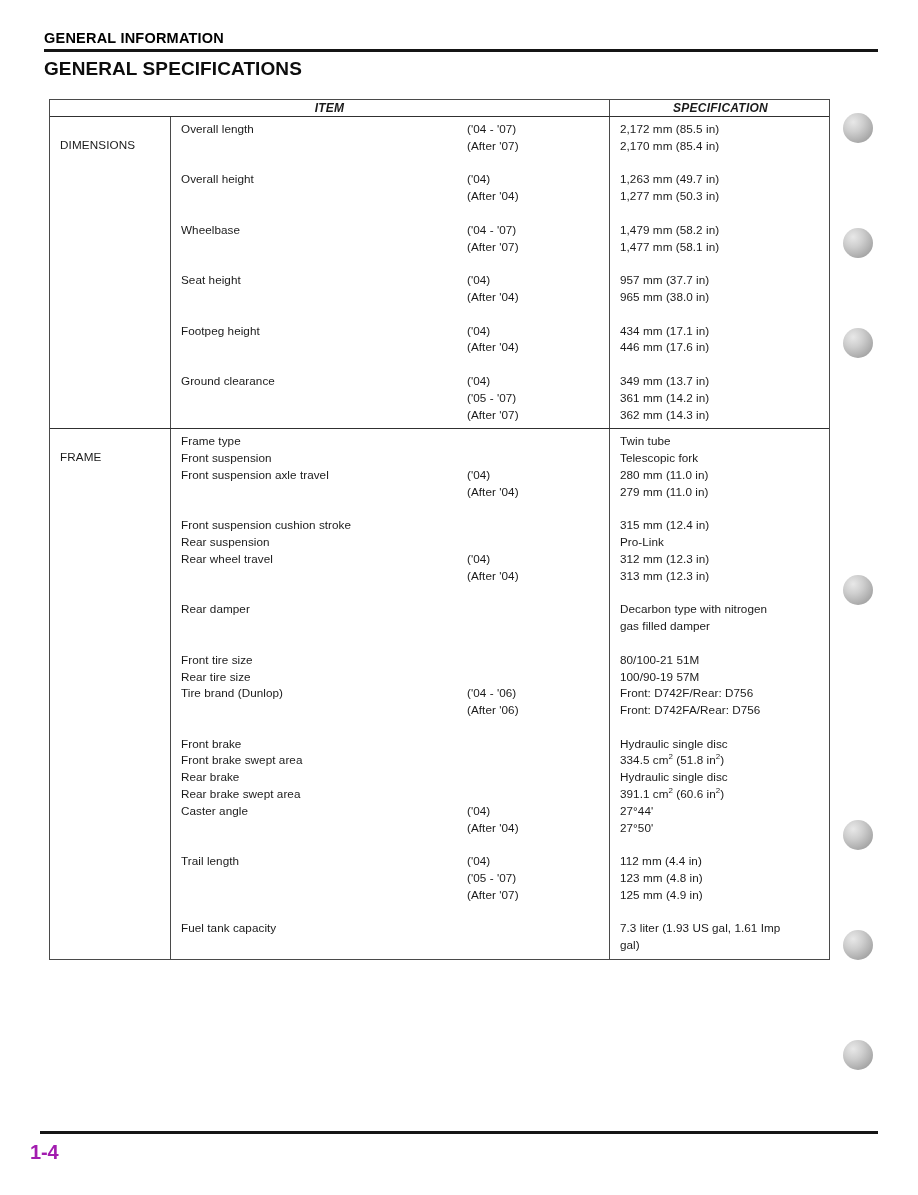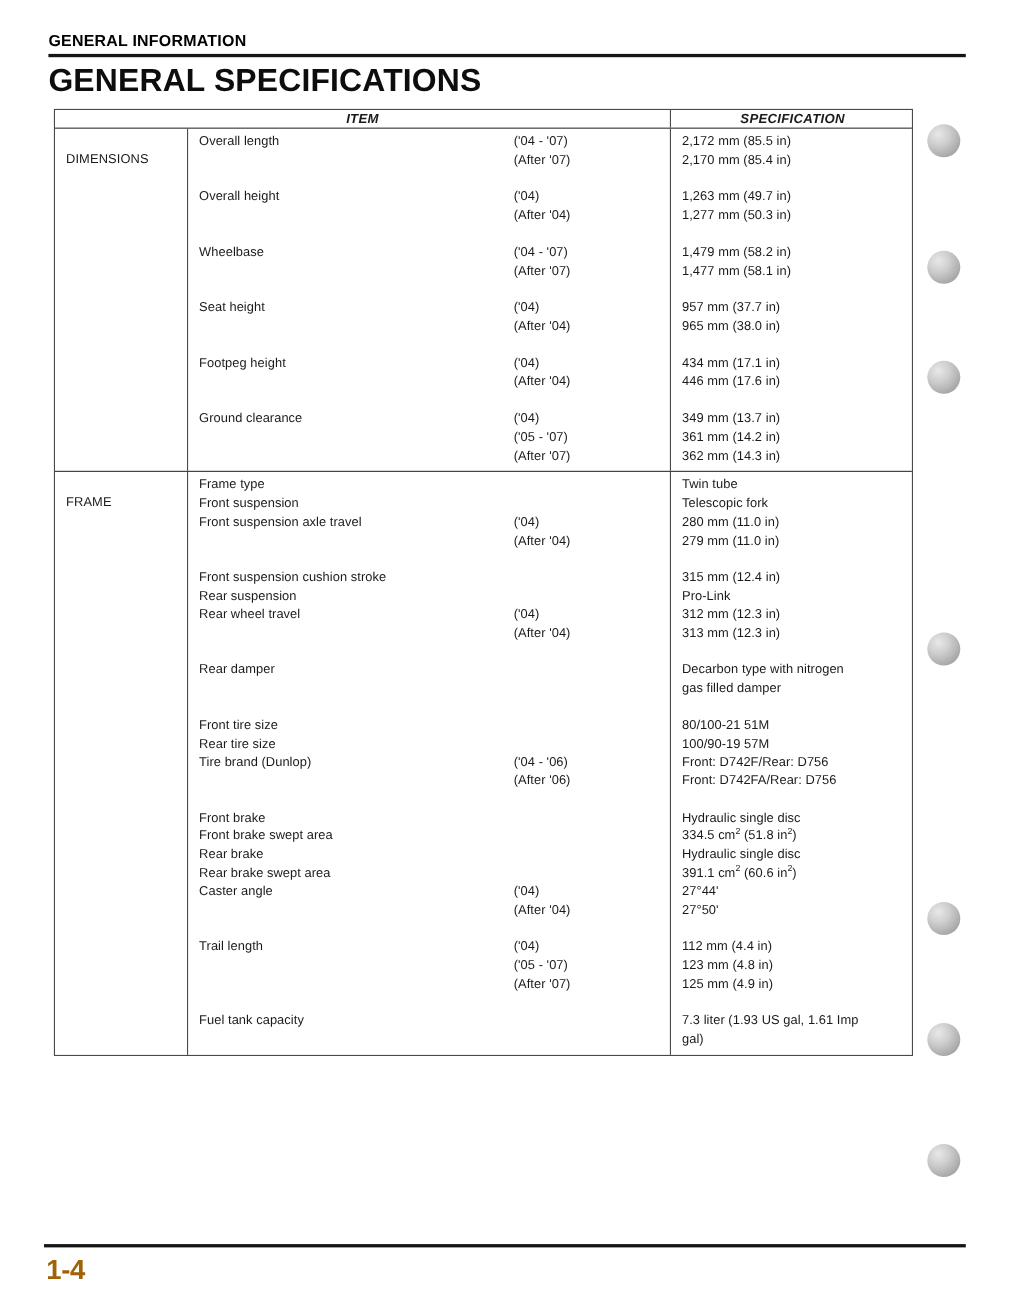--- a/index.html
+++ b/index.html
@@ -36,21 +36,21 @@
     left: 44px;
     top: 49px;
     width: 834px;
     height: 3.2px;
     background: #151515;
   }
   .page-title {
     position: absolute;
     left: 44px;
     top: 58px;
-    font-size: 29px;
+    font-size: 19px;
     font-weight: bold;
     letter-spacing: 0.005em;
     color: #0d0d0d;
   }
 
   
   .spec-table {
     position: absolute;
     left: 49px;
     top: 99px;
@@ -138,26 +138,26 @@
   .foot-rule {
     position: absolute;
     left: 40px;
     top: 1131px;
     width: 838px;
     height: 3.2px;
     background: #151515;
   }
   .folio {
     position: absolute;
-    left: 42px;
+    left: 30px;
     top: 1141px;
-    font-size: 25px;
+    font-size: 20px;
     font-weight: bold;
     letter-spacing: -0.01em;
-    color: #a16207;
+    color: #a21caf;
   }
 
   
   .hole {
     position: absolute;
     width: 30px;
     height: 30px;
     border-radius: 50%;
     background: radial-gradient(circle at 34% 30%, #e8e8e8 0%, #cfcfcf 34%, #b4b4b4 62%, #9d9d9d 85%, #9a9a9a 100%);
   }

